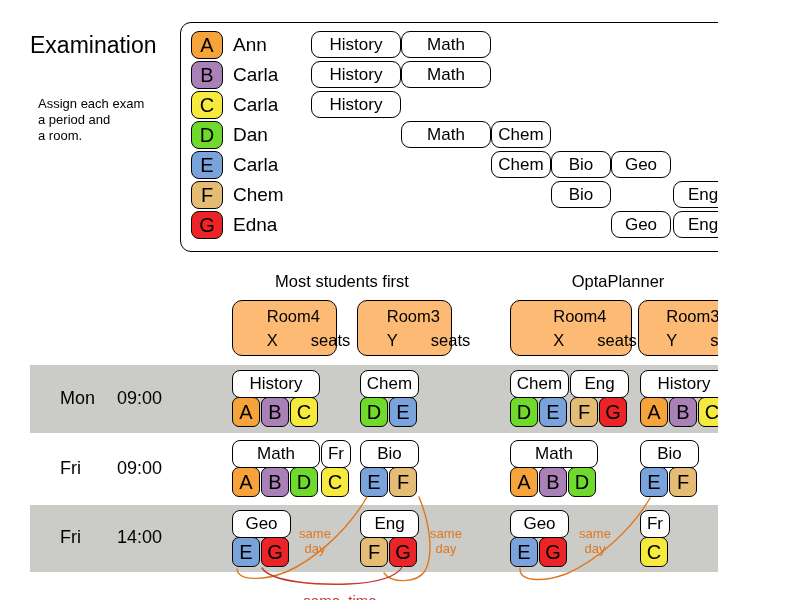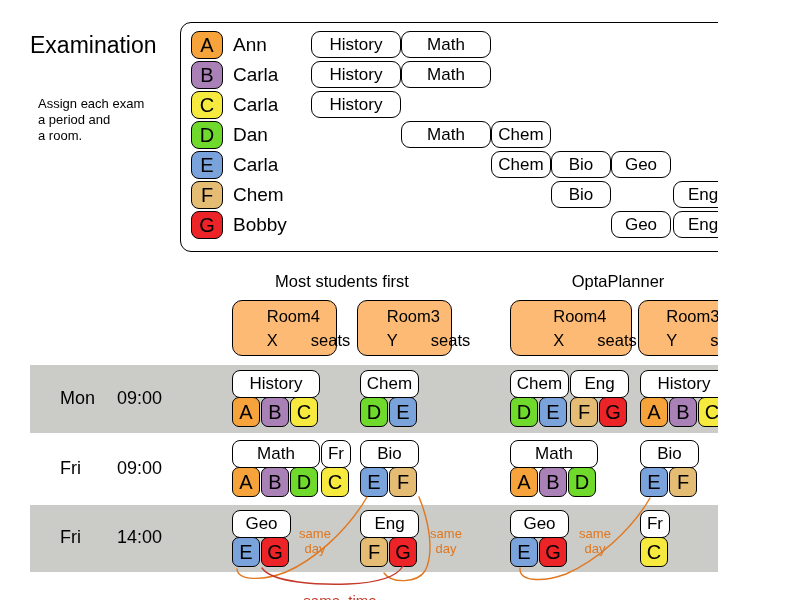--- a/index.html
+++ b/index.html
@@ -54,21 +54,21 @@
       <div class="roster-name" style="top: 38px;">Carla</div>
       <div class="letter-chip" style="top: 68px; background: rgb(247, 234, 63);">C</div>
       <div class="roster-name" style="top: 68px;">Carla</div>
       <div class="letter-chip" style="top: 98px; background: rgb(111, 218, 44);">D</div>
       <div class="roster-name" style="top: 98px;">Dan</div>
       <div class="letter-chip" style="top: 128px; background: rgb(122, 163, 220);">E</div>
       <div class="roster-name" style="top: 128px;">Carla</div>
       <div class="letter-chip" style="top: 158px; background: rgb(228, 188, 115);">F</div>
       <div class="roster-name" style="top: 158px;">Chem</div>
       <div class="letter-chip" style="top: 188px; background: rgb(236, 36, 39);">G</div>
-      <div class="roster-name" style="top: 188px;">Bobby</div>
+      <div class="roster-name" style="top: 188px;">Edna</div>
       <div class="roster-exam" style="left: 130px; top: 8px; width: 90px;">History</div>
       <div class="roster-exam" style="left: 220px; top: 8px; width: 90px;">Math</div>
       <div class="roster-exam" style="left: 130px; top: 38px; width: 90px;">History</div>
       <div class="roster-exam" style="left: 220px; top: 38px; width: 90px;">Math</div>
       <div class="roster-exam" style="left: 130px; top: 68px; width: 90px;">History</div>
       <div class="roster-exam" style="left: 552px; top: 68px; width: 28px;">Fr</div>
       <div class="roster-exam" style="left: 220px; top: 98px; width: 90px;">Math</div>
       <div class="roster-exam" style="left: 310px; top: 98px; width: 60px;">Chem</div>
       <div class="roster-exam" style="left: 310px; top: 128px; width: 60px;">Chem</div>
       <div class="roster-exam" style="left: 370px; top: 128px; width: 60px;">Bio</div>

